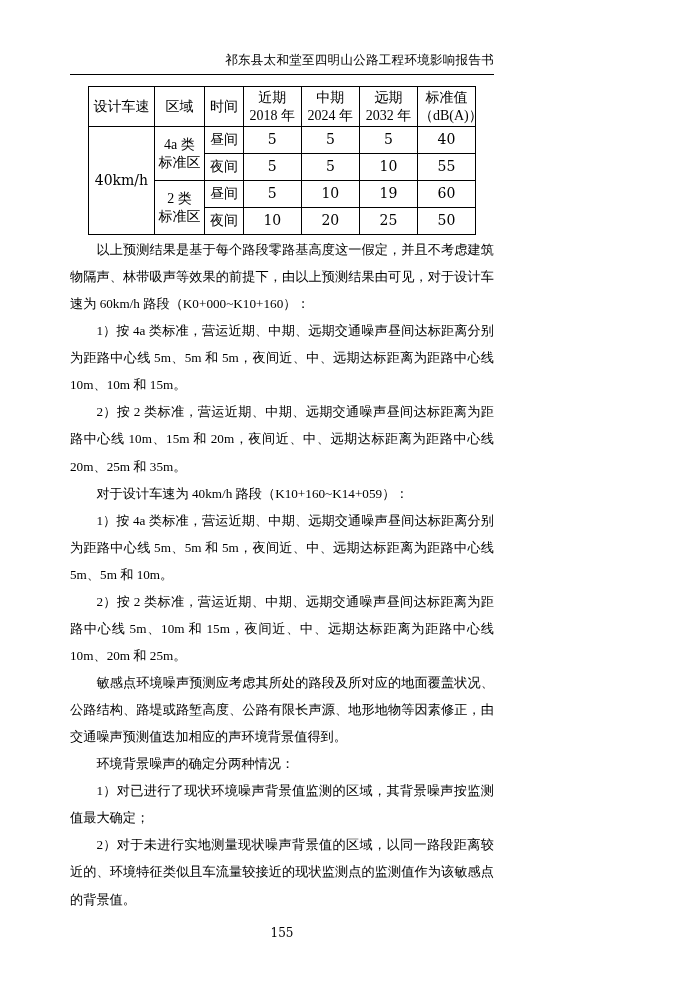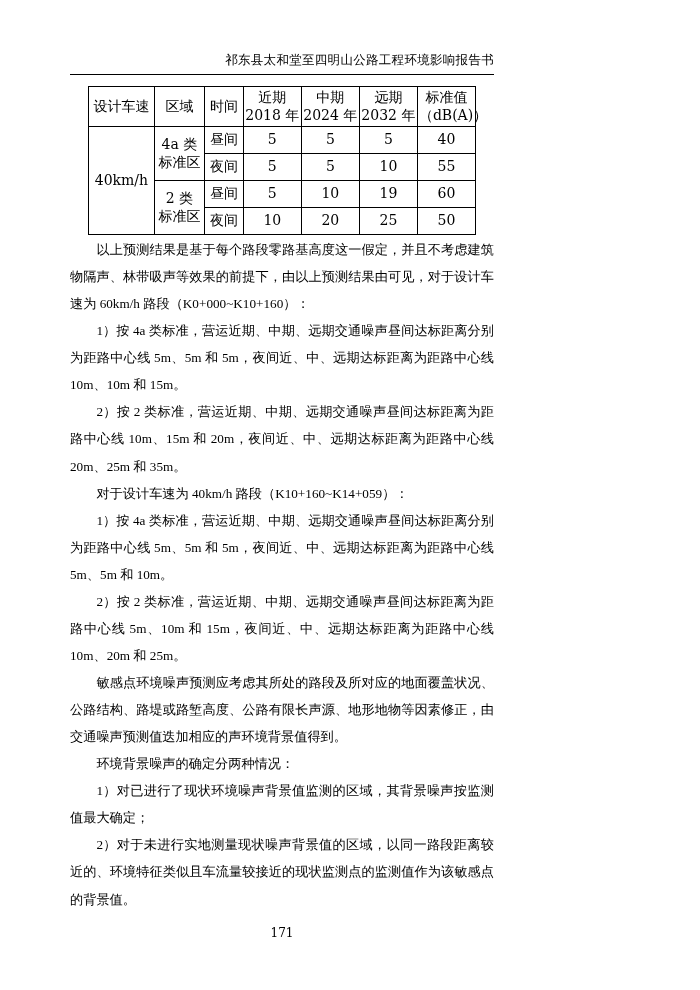--- a/index.html
+++ b/index.html
@@ -62,21 +62,21 @@
     padding: 2px 1px;
     font-weight: normal;
     line-height: 1.25;
   }
   table.noise thead td {
     height: 34px;
   }
   table.noise tbody td {
     height: 22px;
   }
-  .two-line { line-height: 1.2; }
+  .two-line { line-height: 1.2; font-family: Liberation Serif, serif; }
   
   .content {
     position: absolute;
     top: 236px;
     left: 70px;
     right: 70px;
     font-size: 13.2px;
     line-height: 2.05;
     text-align: justify;
     font-family: Liberation Serif, serif;
@@ -193,16 +193,16 @@
     <p>对于设计车速为 40km/h 路段（K10+160~K14+059）：</p>
     <p>1）按 4a 类标准，营运近期、中期、远期交通噪声昼间达标距离分别为距路中心线 5m、5m 和 5m，夜间近、中、远期达标距离为距路中心线 5m、5m 和 10m。</p>
     <p>2）按 2 类标准，营运近期、中期、远期交通噪声昼间达标距离为距路中心线 5m、10m 和 15m，夜间近、中、远期达标距离为距路中心线 10m、20m 和 25m。</p>
     <p>敏感点环境噪声预测应考虑其所处的路段及所对应的地面覆盖状况、公路结构、路堤或路堑高度、公路有限长声源、地形地物等因素修正，由交通噪声预测值迭加相应的声环境背景值得到。</p>
     <p>环境背景噪声的确定分两种情况：</p>
     <p>1）对已进行了现状环境噪声背景值监测的区域，其背景噪声按监测值最大确定；</p>
     <p>2）对于未进行实地测量现状噪声背景值的区域，以同一路段距离较近的、环境特征类似且车流量较接近的现状监测点的监测值作为该敏感点的背景值。</p>
   </div>
 
   <div class="footer">
-    <span>171</span>
+    <span>155</span>
   </div>
 
 </div>
 
 </body></html>

